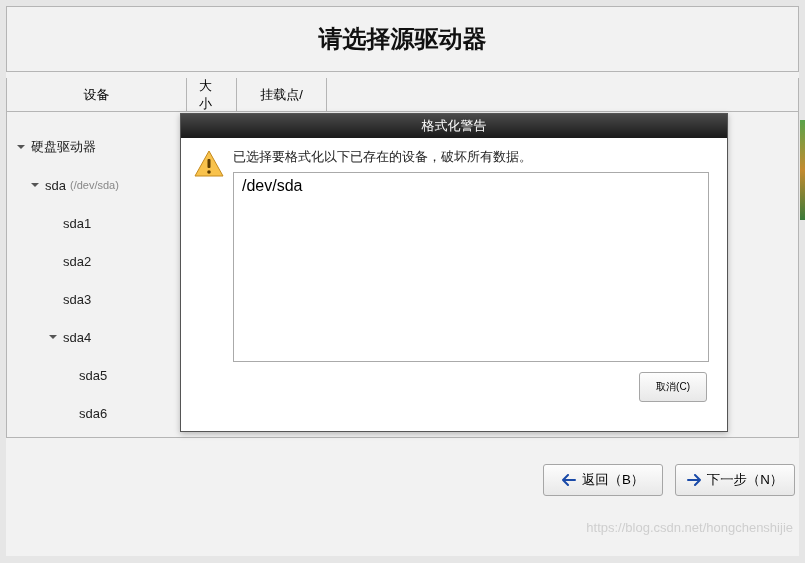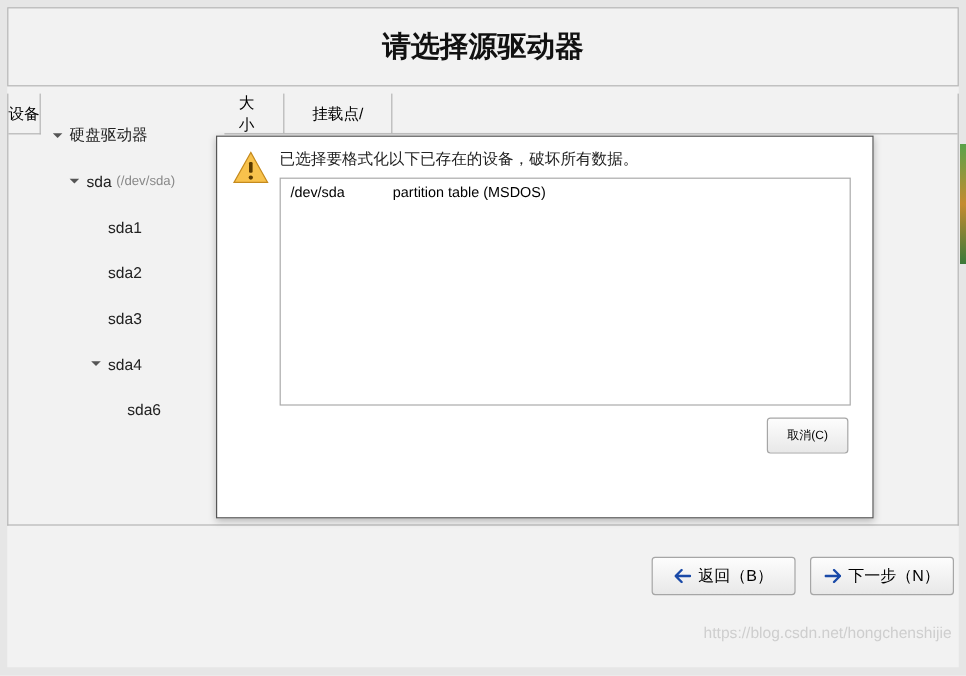--- a/index.html
+++ b/index.html
@@ -34,21 +34,21 @@
   .body-frame {
     border: 1px solid #b5b5b5;
     border-top: none;
     height: 360px;
     display: flex;
     margin-top: 6px;
   }
   .dev-col {
     width: 180px;
     display: flex;
-    flex-direction: row;
+    flex-direction: column;
   }
   .dev-header {
     height: 34px;
     display: flex;
     align-items: center;
     justify-content: center;
     border-bottom: 1px solid #b5b5b5;
     border-right: 1px solid #b5b5b5;
   }
   .dev-tree {
@@ -160,21 +160,21 @@
     width: 32px; height: 32px;
     flex-shrink: 0;
   }
   .dialog-content { flex: 1; }
   .dialog-msg { color: #222; margin-bottom: 6px; }
   .dev-list {
     border: 1px solid #aaa;
     height: 190px;
     padding: 4px 8px;
     background: #fff;
-    font-size: 12px;
+    font-size: 16px;
   }
   .dev-row { display: flex; gap: 40px; }
   .dialog-actions {
     display: flex;
     gap: 12px;
     justify-content: flex-end;
     padding: 0 20px 12px 0;
   }
   .highlight-box {
     border: 3px solid #d10000;
@@ -236,20 +236,23 @@
           </div>
         <div class="tree-row ind-1" style="padding-left:36px;">
           <span class="tree-arrow">
             <svg viewBox="0 0 10 10">
                 <path d="M1 3 L5 7 L9 3 Z" fill="#555"></path>
               </svg>
           </span>
           <span class="tree-label">sda4</span>
         </div>
         <div class="tree-row ind-3">
+            <span class="tree-label">sda5</span>
+          </div>
+        <div class="tree-row ind-3">
             <span class="tree-label">sda6</span>
           </div>
       </div>
     </div>
     <div class="right-cols">
       <div class="col-headers">
         <div class="col-h" style="width:50px;">大小</div>
         <div class="col-h" style="width:90px;">挂载点/</div>
       </div>
     </div>
@@ -267,34 +270,34 @@
       <svg class="arrow-svg" viewBox="0 0 14 12">
           <path d="M8 1 L13 6 L8 11 M13 6 H1" stroke="#1a4aa8" stroke-width="2" fill="none" stroke-linecap="round" stroke-linejoin="round"></path>
         </svg>
       <span>下一步（N）</span>
     </button>
   </div>
 
 </div>
 
 <div class="dialog-wrap">
+  <div class="dialog-title">格式化警告</div>
   <div class="dialog-body">
     <div class="warn-icon">
       <svg viewBox="0 0 32 32">
         <path d="M16 3 L30 28 H2 Z" fill="#f8c24c" stroke="#c58a1d" stroke-width="1"></path>
         <rect x="14.5" y="11" width="3" height="9" fill="#5a3a00" rx="1"></rect>
         <circle cx="16" cy="24" r="1.8" fill="#5a3a00"></circle>
       </svg>
     </div>
     <div class="dialog-content">
       <div class="dialog-msg">已选择要格式化以下已存在的设备，破坏所有数据。</div>
       <div class="dev-list">
         <div class="dev-row">
           <span>/dev/sda</span>
-          <span>partition table (MSDOS)</span>
         </div>
       </div>
     </div>
   </div>
   <div class="dialog-actions">
     <button class="btn">取消(C)</button>
   </div>
 </div>
 
 <div class="edge-strip"></div>

